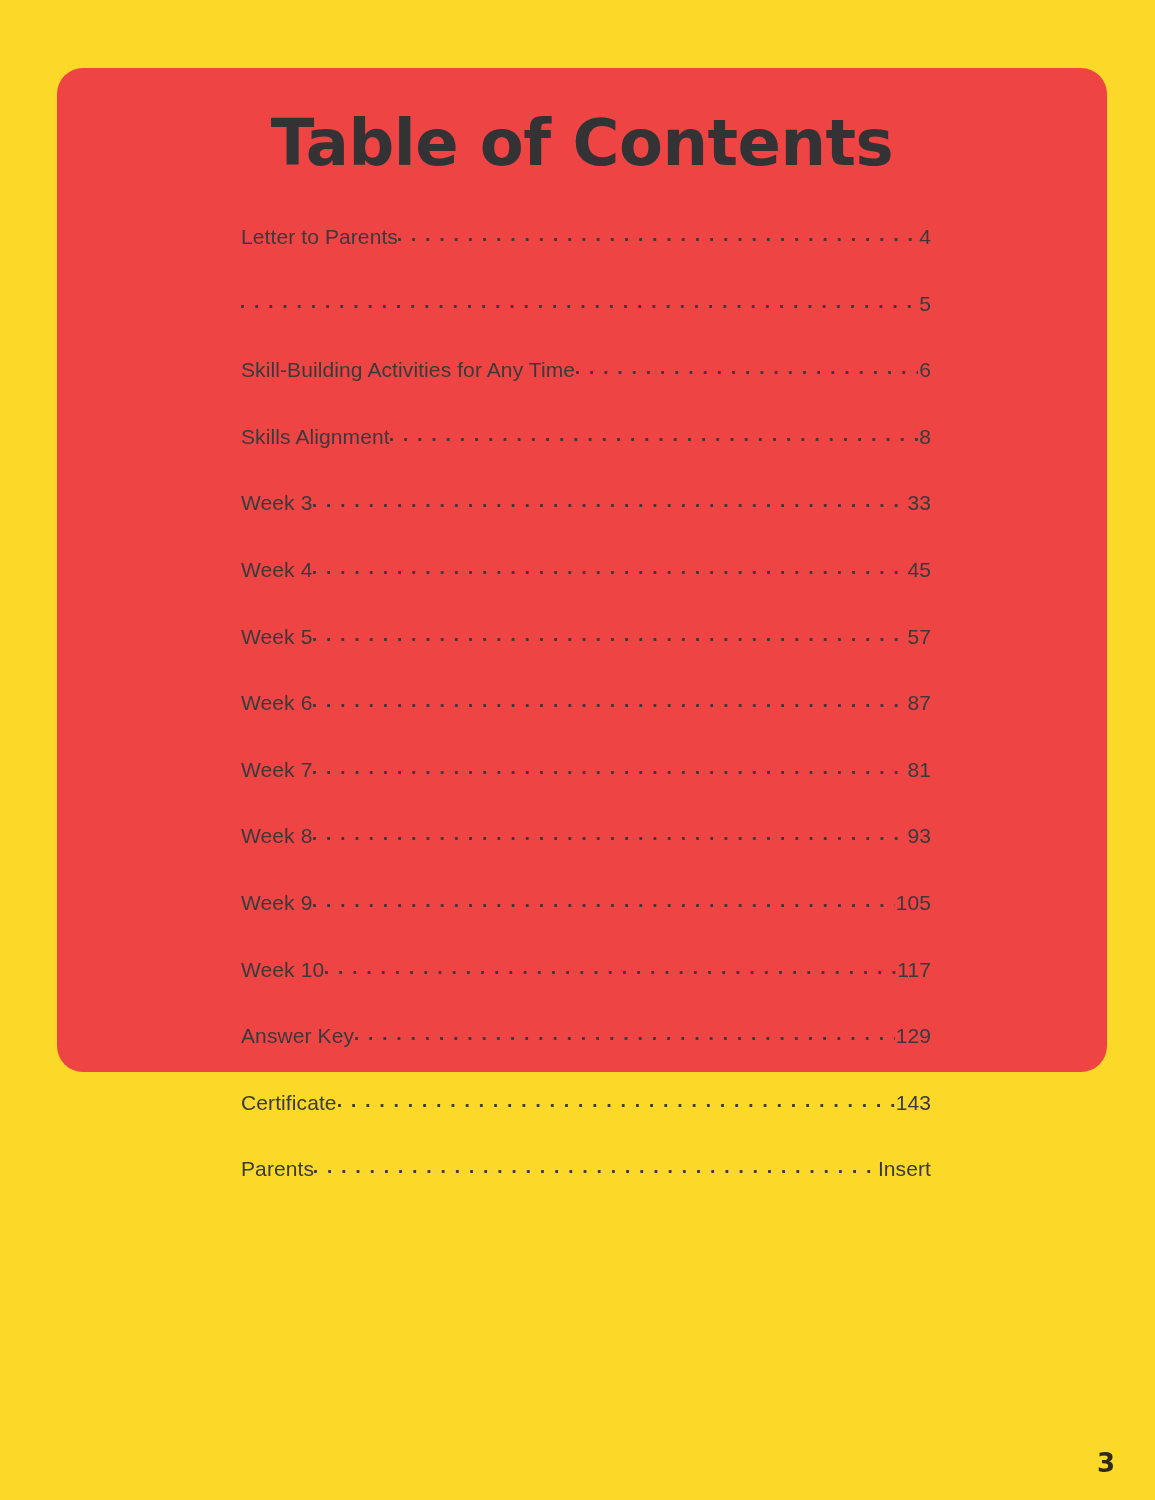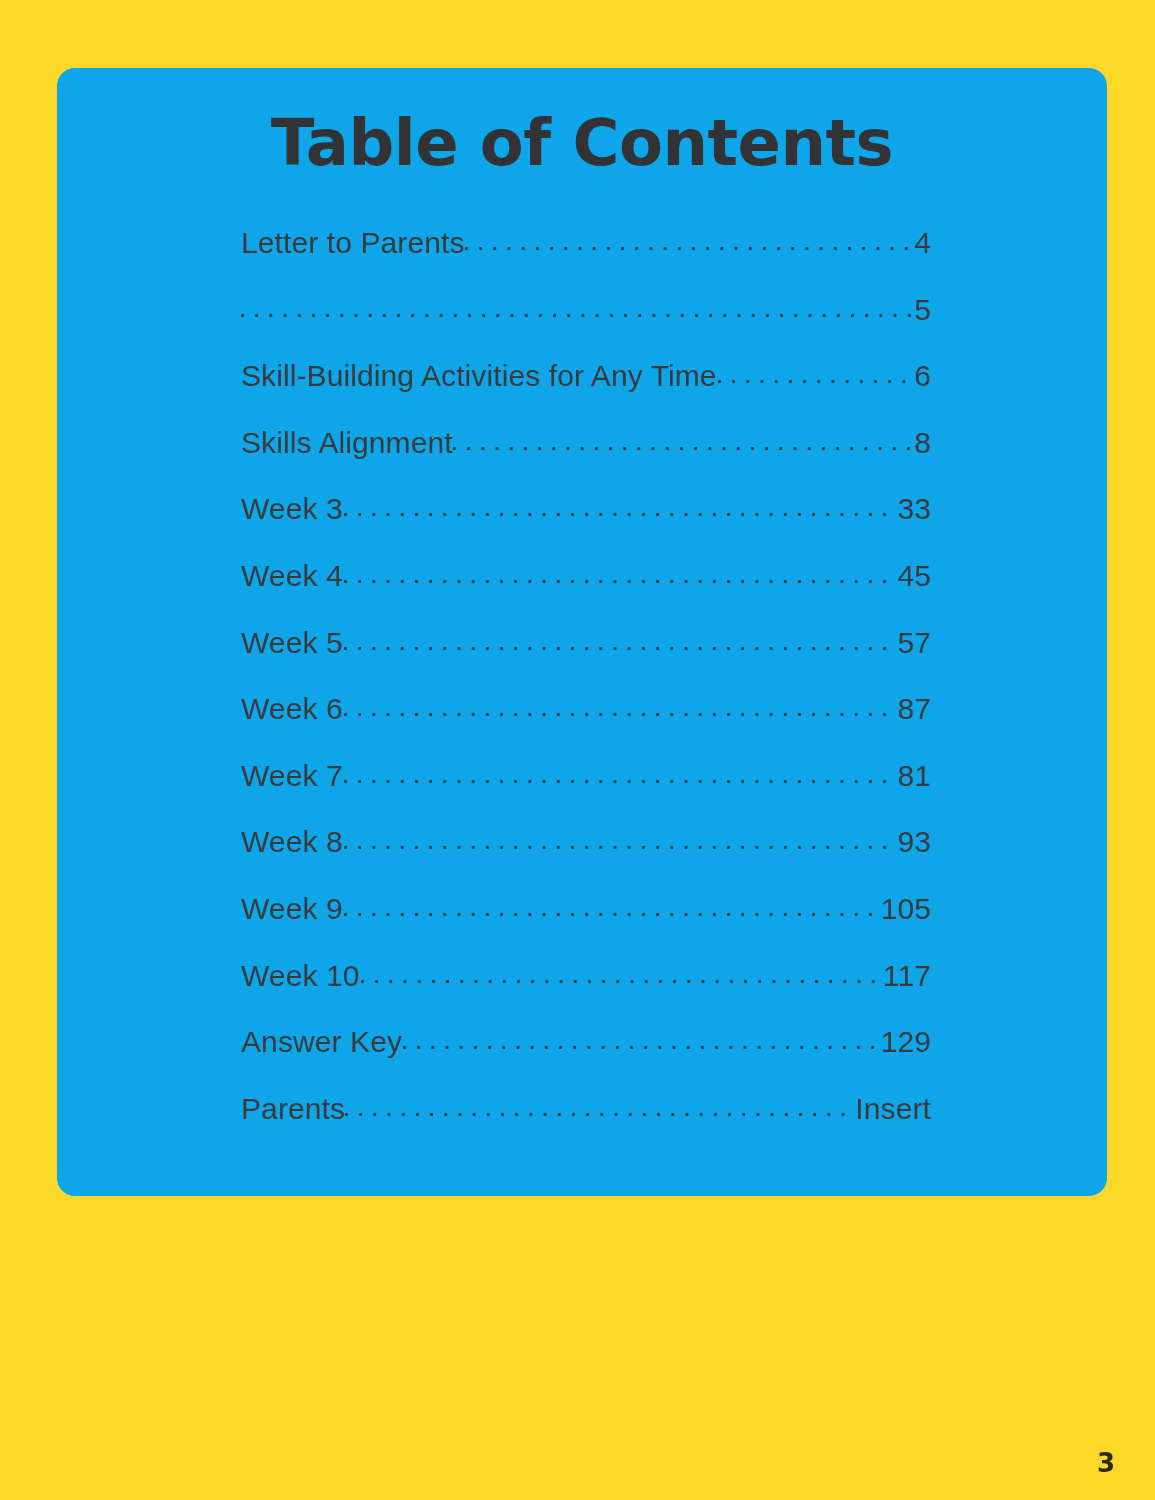--- a/index.html
+++ b/index.html
@@ -15,23 +15,23 @@
     overflow: hidden;
     position: relative;
   }
 
   
   #page-card {
     position: absolute;
     left: 57px;
     top: 68px;
     width: 1050px;
-    height: 1128px;
-    background: #0ea5e9;
-    border-radius: 18px;
+    height: 1004px;
+    background: #ef4444;
+    border-radius: 26px;
     box-sizing: border-box;
   }
 
   
   #toc-title {
     position: absolute;
     left: 0;
     top: 40px;
     width: 100%;
     text-align: center;
@@ -49,21 +49,21 @@
     position: absolute;
     left: 184px;       
     top: 155px;
     width: 690px;      
   }
 
   .toc-row {
     display: flex;
     align-items: baseline;
     height: 66.6px;
-    font-size: 30px;
+    font-size: 21px;
     color: #3a3a3c;
     line-height: 1;
     white-space: nowrap;
   }
 
   .toc-label {
     flex: 0 0 auto;
     letter-spacing: 0.1px;
   }
 
@@ -173,20 +173,25 @@
       <div class="toc-row">
         <span class="toc-label">Week 10</span>
         <span class="toc-leader"></span>
         <span class="toc-page">117</span>
       </div>
       <div class="toc-row">
         <span class="toc-label">Answer Key</span>
         <span class="toc-leader"></span>
         <span class="toc-page">129</span>
       </div>
+      <div class="toc-row">
+        <span class="toc-label">Certificate</span>
+        <span class="toc-leader"></span>
+        <span class="toc-page">143</span>
+      </div>
       <div class="toc-row tight">
         <span class="toc-label">Parents</span>
         <span class="toc-leader"></span>
         <span class="toc-page">Insert</span>
       </div>
     </div>
 
 </div>
 
 <div id="folio">3</div>

